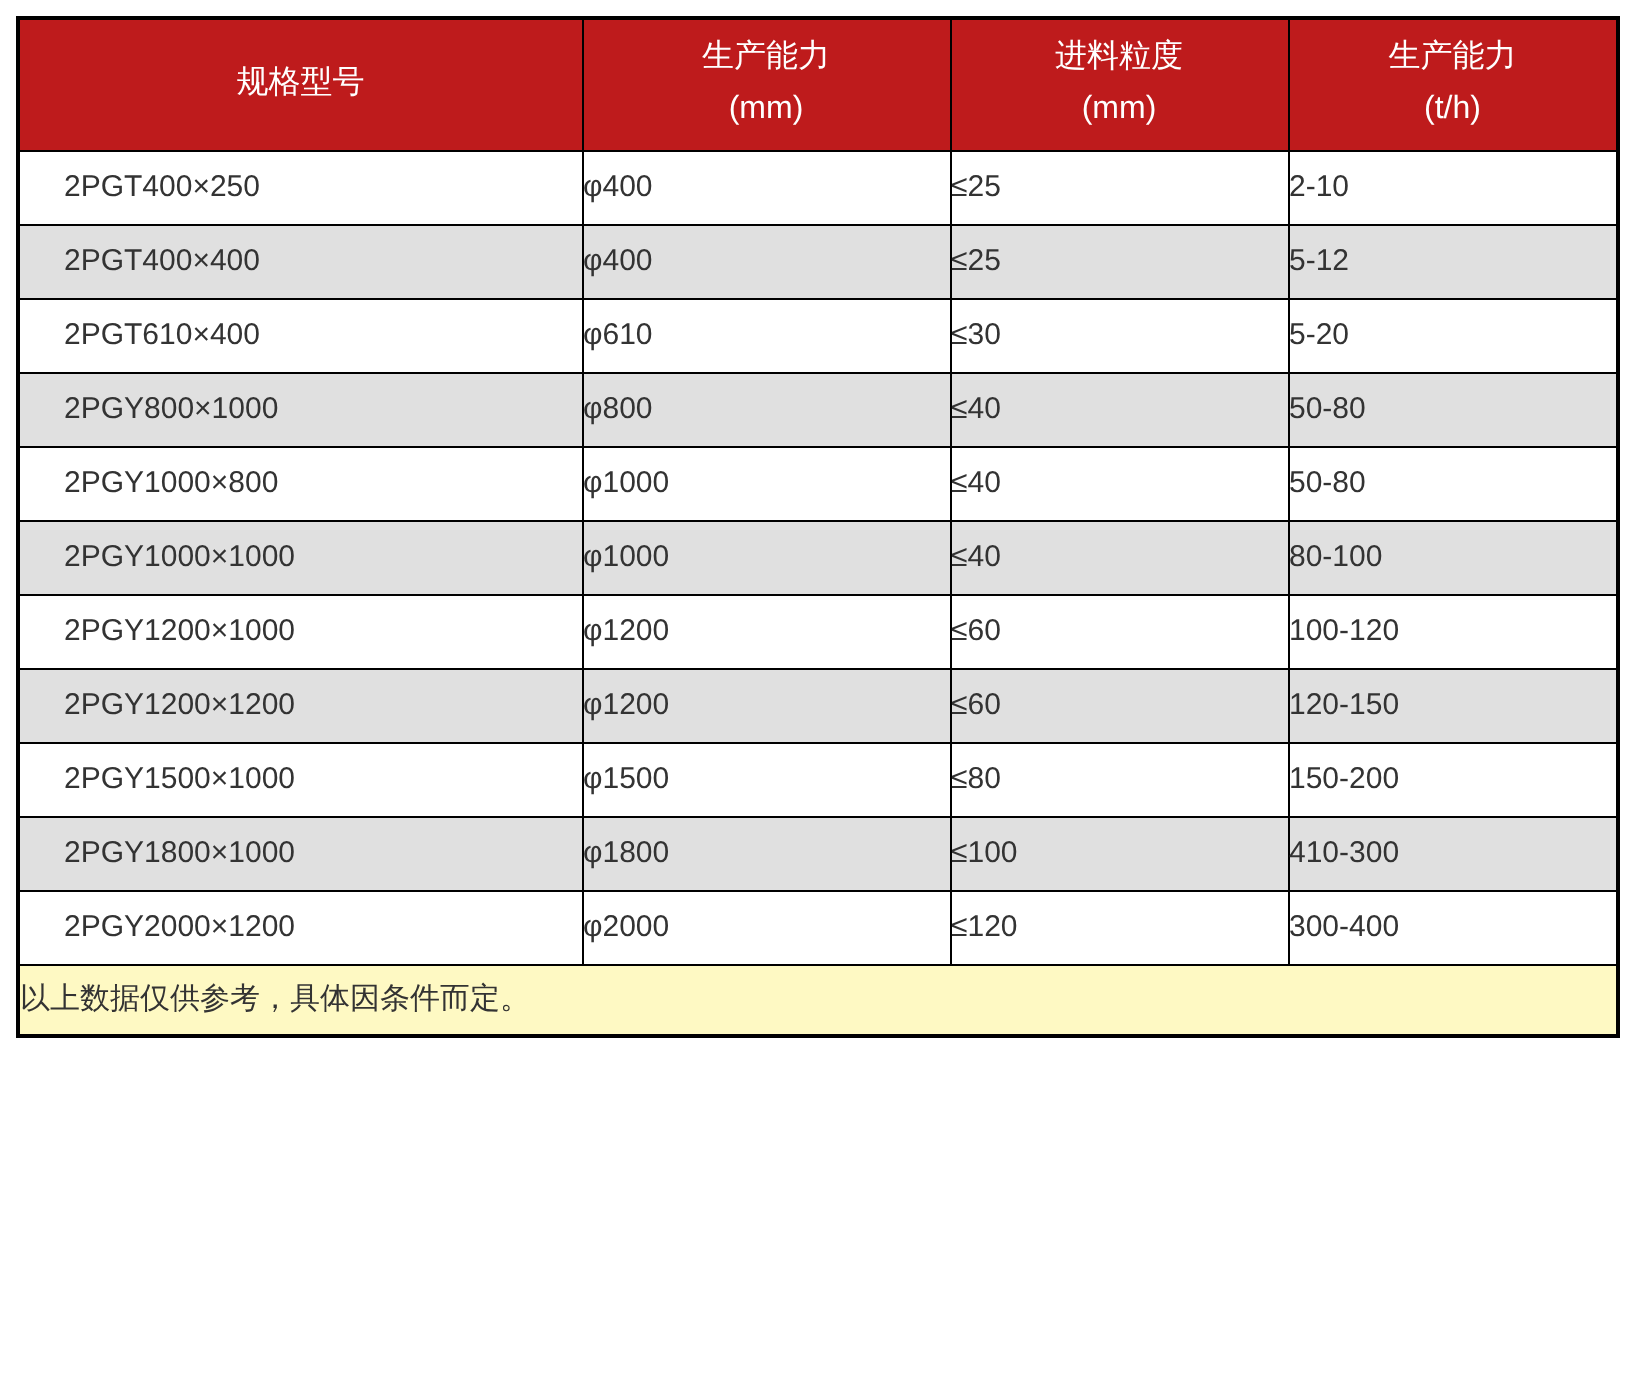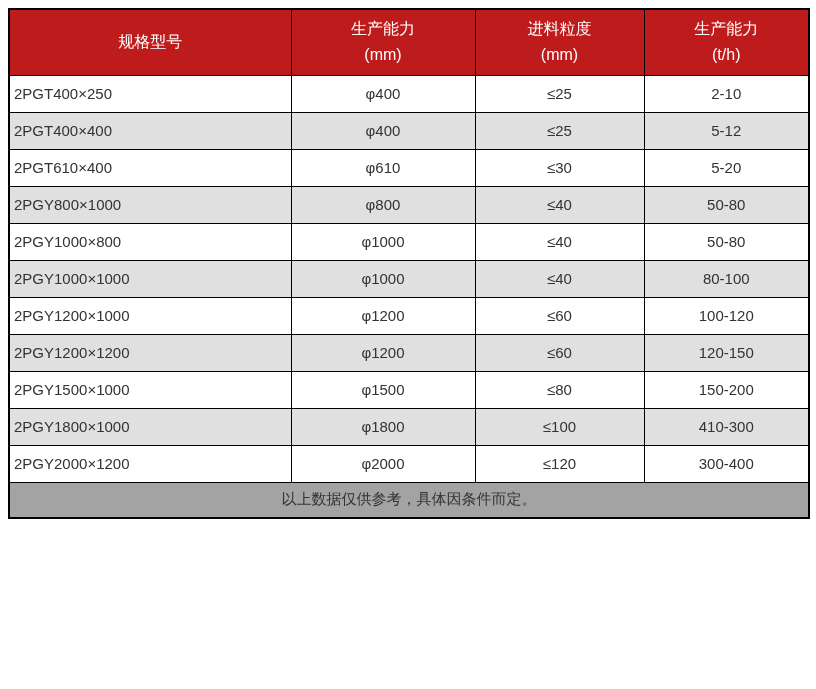--- a/index.html
+++ b/index.html
@@ -41,39 +41,38 @@
     vertical-align: middle;
     padding: 0;
   }
   .h-label, .h-unit {
     line-height: 26px;
   }
   .spec-table tbody td {
     height: 37px;
     font-size: 15px;
     color: #333333;
-    text-align: center;
     vertical-align: middle;
     padding: 0;
     background: #ffffff;
   }
   .spec-table tbody td:first-child {
     text-align: left;
-    padding-left: 4px;
+    padding-left: 22px;
   }
   .spec-table tbody tr:nth-child(even) td {
     background: #e0e0e0;
   }
   .spec-table tfoot td {
     height: 36px;
     font-size: 15px;
     color: #333333;
-    text-align: center;
+    text-align: left;
     vertical-align: middle;
-    background: #a3a3a3;
+    background: #fef9c3;
     padding: 0;
   }
 </style>
 </head>
 <body>
 
 <table class="spec-table">
   <colgroup>
     <col class="c1">
       <col class="c2">

